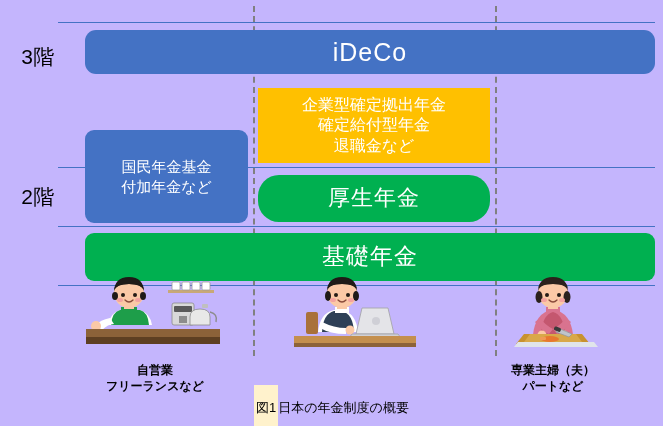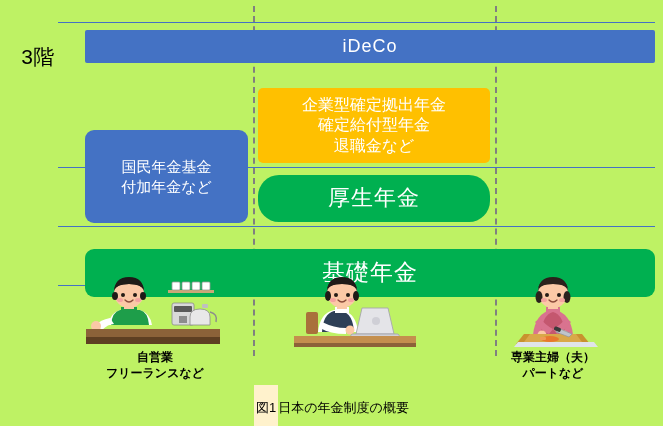--- a/index.html
+++ b/index.html
@@ -7,21 +7,21 @@
     padding: 0;
     background: #ffffff;
   }
   body {
     font-family: "Liberation Sans", "DejaVu Sans", sans-serif;
   }
   #stage {
     position: relative;
     width: 663px;
     height: 426px;
-    background: #bef264;
+    background: #c4b5fd;
     overflow: hidden;
   }
 
   
   .hrule {
     position: absolute;
     left: 58px;
     width: 597px;
     height: 0;
     border-top: 1.6px solid #4472C4;
@@ -67,34 +67,34 @@
     text-align: center;
     color: #ffffff;
     line-height: 1.28;
     white-space: pre-line;
   }
 
   #box-ideco {
     left: 85px;
     top: 30px;
     width: 570px;
-    height: 33px;
+    height: 44px;
     background: #4472C4;
-    border-radius: 2px;
-    font-size: 18px;
+    border-radius: 11px;
+    font-size: 25px;
     letter-spacing: 1px;
   }
 
   #box-corporate {
     left: 258px;
     top: 88px;
     width: 232px;
     height: 75px;
     background: #FFC000;
-    border-radius: 5px;
+    border-radius: 0;
     font-size: 16px;
   }
 
   #box-kokumin {
     left: 85px;
     top: 130px;
     width: 163px;
     height: 93px;
     background: #4472C4;
     border-radius: 9px;
@@ -114,40 +114,39 @@
 
   #box-kiso {
     left: 85px;
     top: 233px;
     width: 570px;
     height: 48px;
     background: #00B050;
     border-radius: 9px;
     font-size: 23px;
     letter-spacing: 1px;
-    margin-top: 16px;
   }
 
   
   .person-group {
     position: absolute;
     width: 150px;
     text-align: center;
   }
   .person-group.p1 { left: 80px; top: 276px; }
   .person-group.p2 { left: 278px; top: 276px; }
   .person-group.p3 { left: 478px; top: 276px; }
 
   .person-art {
     width: 150px;
     height: 72px;
     display: block;
   }
   .person-caption {
-    margin-top: 2px;
+    margin-top: 15px;
     font-size: 12px;
     font-weight: bold;
     color: #000000;
     line-height: 1.3;
     white-space: pre-line;
   }
 
   
   #figure-caption {
     position: absolute;
@@ -172,20 +171,21 @@
 
   <div class="hrule h1"></div>
   <div class="hrule h2"></div>
   <div class="hrule h3"></div>
   <div class="hrule h4"></div>
 
   <div class="vdash v1"></div>
   <div class="vdash v2"></div>
 
   <div class="floor-label f3">3階</div>
+  <div class="floor-label f2">2階</div>
 
   <div class="pbox" id="box-ideco">iDeCo</div>
   <div class="pbox" id="box-corporate">企業型確定拠出年金
 確定給付型年金
 退職金など</div>
   <div class="pbox" id="box-kokumin">国民年金基金
 付加年金など</div>
   <div class="pbox" id="box-kosei">厚生年金</div>
   <div class="pbox" id="box-kiso">基礎年金</div>
 

